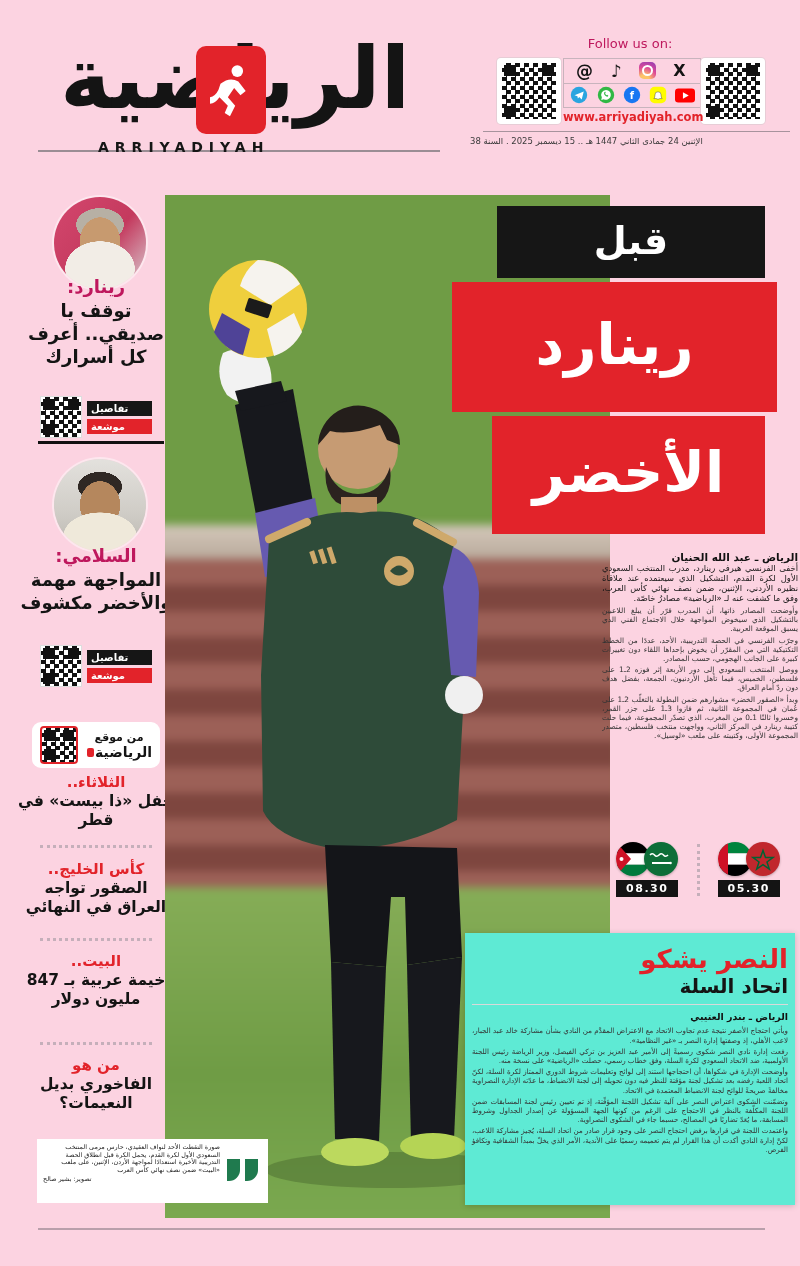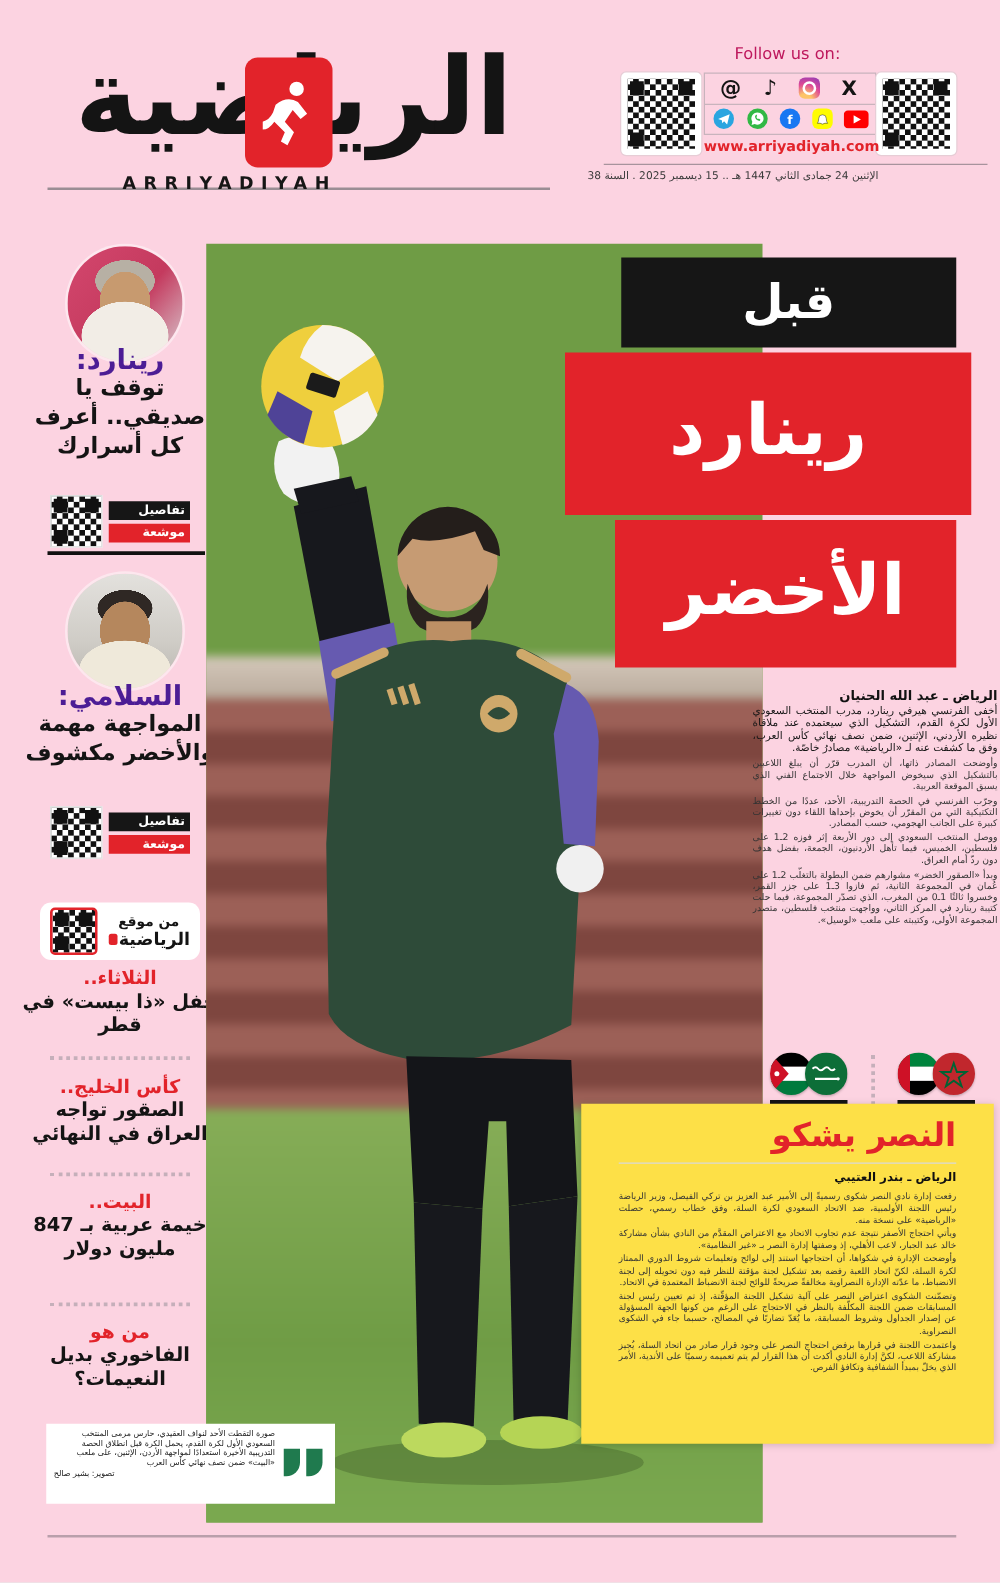--- a/index.html
+++ b/index.html
@@ -49,28 +49,28 @@
       radial-gradient(ellipse 38% 30% at 50% 78%, #f2ede6 0 99%, transparent 100%),
       radial-gradient(ellipse 22% 26% at 50% 48%, #c79a6f 0 99%, transparent 100%),
       radial-gradient(ellipse 26% 18% at 50% 30%, #b7b0a4 0 99%, transparent 100%),
       linear-gradient(130deg,#d4476e 0%,#c43a5e 55%,#d9cfd4 100%);}
   .avatar-2{left:54px;top:459px;width:92px;height:92px;
     background:
       radial-gradient(ellipse 40% 26% at 50% 84%, #efe9da 0 99%, transparent 100%),
       radial-gradient(ellipse 22% 26% at 50% 50%, #b5875d 0 99%, transparent 100%),
       radial-gradient(ellipse 24% 16% at 50% 30%, #2f2824 0 99%, transparent 100%),
       linear-gradient(180deg,#e3e1dd 0%,#cfccc6 60%,#b8b5ae 100%);}
-  .sb-kicker{left:22px;width:148px;text-align:center;color:#4c1d95;font-weight:bold;
-             font-size:22px;direction:rtl;}
+  .sb-kicker{left:22px;width:148px;text-align:center;color:#be185d;font-weight:bold;
+             font-size:18px;direction:rtl;}
   .sb-title{left:20px;width:152px;text-align:center;color:#141414;font-weight:bold;
             font-size:18px;line-height:23px;direction:rtl;}
   .qr-row{left:40px;width:112px;height:40px;display:flex;gap:5px;align-items:center;}
   .qr-small{width:40px;height:40px;border:1px solid #ddd;background-color:#fff;}
   .qr-tags{display:flex;flex-direction:column;gap:3px;flex:1;}
-  .tag{color:#fff;font-size:10px;font-weight:bold;text-align:right;padding:2px 4px;direction:rtl;}
+  .tag{color:#fff;font-size:10px;font-weight:bold;text-align:left;padding:2px 4px;direction:rtl;}
   .tag-black{background:#161616;}
   .tag-red{background:#e2232a;}
   .black-rule{left:38px;top:441px;width:126px;height:3px;background:#111;}
   .site-box{left:32px;top:722px;width:128px;height:46px;background:#fff;border-radius:9px;
             display:flex;align-items:center;justify-content:space-evenly;flex-direction:row-reverse;}
   .site-words{display:flex;flex-direction:column;align-items:center;direction:rtl;}
   .site-l1{font-size:11px;font-weight:bold;color:#141414;}
   .site-l2{font-size:14px;font-weight:bold;color:#141414;position:relative;}
   .site-l2 i{display:inline-block;width:7px;height:9px;background:#e2232a;border-radius:2px;margin:0 1px;}
   .qr-site{width:34px;height:34px;border:2px solid #e2232a;border-radius:4px;}
@@ -116,22 +116,22 @@
   
   .fixtures{left:598px;top:842px;width:200px;height:58px;display:flex;align-items:flex-start;z-index:2;}
   .fx-group{flex:1;display:flex;flex-direction:column;align-items:center;gap:4px;}
   .fx-flags{display:flex;}
   .fx-flags svg{margin:0 -3px;filter:drop-shadow(0 1px 1px rgba(0,0,0,.25));}
   .fx-time{background:#141414;color:#fff;font-size:11px;font-weight:bold;letter-spacing:1.5px;
            padding:2px 10px;}
   .fx-sep{width:0;height:52px;border-left:3px dotted #c5afba;margin-top:2px;}
 
   
-  .story2{left:465px;top:883px;width:330px;height:272px;background:#fde047;z-index:6;
-          padding:13px 30px 10px;box-sizing:border-box;direction:rtl;text-align:right;
+  .story2{left:465px;top:933px;width:330px;height:272px;background:#5eead4;z-index:6;
+          padding:13px 7px 10px;box-sizing:border-box;direction:rtl;text-align:right;
           box-shadow:0 1px 6px rgba(0,0,0,.18);overflow:hidden;}
   .s2-title-red{color:#e2232a;font-size:26px;font-weight:bold;line-height:1.05;}
   .s2-title-black{color:#141414;font-size:20px;font-weight:bold;line-height:1.1;margin-top:2px;}
   .s2-rule{height:1px;background:#d9d9d9;margin:7px 0 6px;}
   .s2-byline{font-size:9.5px;font-weight:bold;color:#111;margin-bottom:4px;}
   .s2-p{font-size:7.1px;line-height:9.2px;color:#333;text-align:justify;margin:0 0 2px;}
 
   .bottom-rule{left:38px;top:1228px;width:727px;height:2px;background:#b99fab;}
 </style>
 </head>
@@ -390,23 +390,24 @@
             <path d="M17,8.5 L19.5,15.6 L27,15.6 L21,20 L23.3,27 L17,22.6 L10.7,27 L13,20 L7,15.6 L14.5,15.6 Z" fill="none" stroke="#006233" stroke-width="1.5"></path>
           </g>
         </svg>
       </div>
       <div class="fx-time">05.30</div>
     </div>
   </div>
 
   <div class="abs story2">
     <div class="s2-title-red">النصر يشكو</div>
+    <div class="s2-title-black">اتحاد السلة</div>
     <div class="s2-rule"></div>
     <div class="s2-byline">الرياض ـ بندر العتيبي</div>
+    <p class="s2-p">ويأتي احتجاج الأصفر نتيجة عدم تجاوب الاتحاد مع الاعتراض المقدَّم من النادي بشأن مشاركة خالد عبد الجبار، لاعب الأهلي، إذ وصفتها إدارة النصر بـ «غير النظامية».</p>
     <p class="s2-p">رفعت إدارة نادي النصر شكوى رسميةً إلى الأمير عبد العزيز بن تركي الفيصل، وزير الرياضة رئيس اللجنة الأولمبية، ضد الاتحاد السعودي لكرة السلة، وفق خطاب رسمي، حصلت «الرياضية» على نسخة منه.</p>
-    <p class="s2-p">ويأتي احتجاج الأصفر نتيجة عدم تجاوب الاتحاد مع الاعتراض المقدَّم من النادي بشأن مشاركة خالد عبد الجبار، لاعب الأهلي، إذ وصفتها إدارة النصر بـ «غير النظامية».</p>
     <p class="s2-p">وأوضحت الإدارة في شكواها، أن احتجاجها استند إلى لوائح وتعليمات شروط الدوري الممتاز لكرة السلة، لكنّ اتحاد اللعبة رفضه بعد تشكيل لجنة مؤقتة للنظر فيه دون تحويله إلى لجنة الانضباط، ما عدّته الإدارة النصراوية مخالفةً صريحةً للوائح لجنة الانضباط المعتمدة في الاتحاد.</p>
     <p class="s2-p">وتضمّنت الشكوى اعتراض النصر على آلية تشكيل اللجنة المؤقّتة، إذ تم تعيين رئيس لجنة المسابقات ضمن اللجنة المكلّفة بالنظر في الاحتجاج على الرغم من كونها الجهة المسؤولة عن إصدار الجداول وشروط المسابقة، ما يُعَدّ تضاربًا في المصالح، حسبما جاء في الشكوى النصراوية.</p>
     <p class="s2-p">واعتمدت اللجنة في قرارها برفض احتجاج النصر على وجود قرار صادر من اتحاد السلة، يُجيز مشاركة اللاعب، لكنَّ إدارة النادي أكدت أن هذا القرار لم يتم تعميمه رسميًا على الأندية، الأمر الذي يخلّ بمبدأ الشفافية وتكافؤ الفرص.</p>
   </div>
 
   <div class="abs bottom-rule"></div>
 </div>
 
 </body></html>

